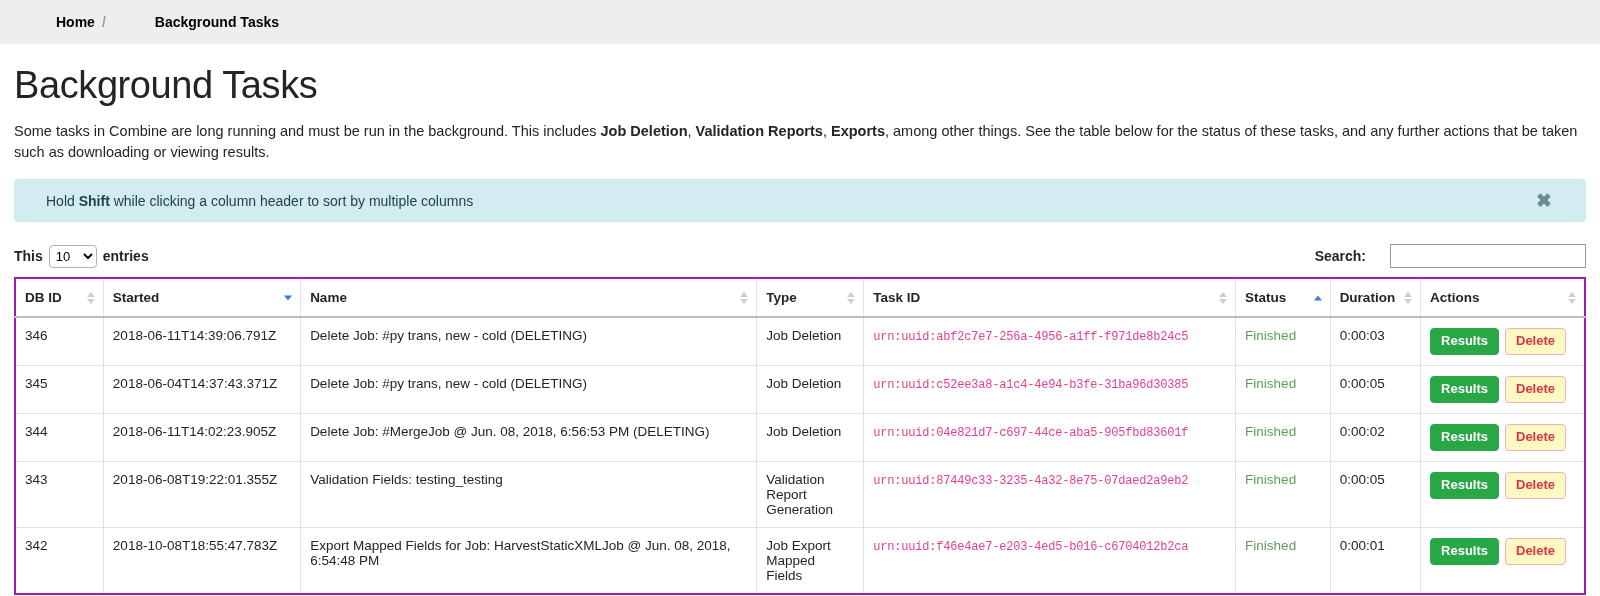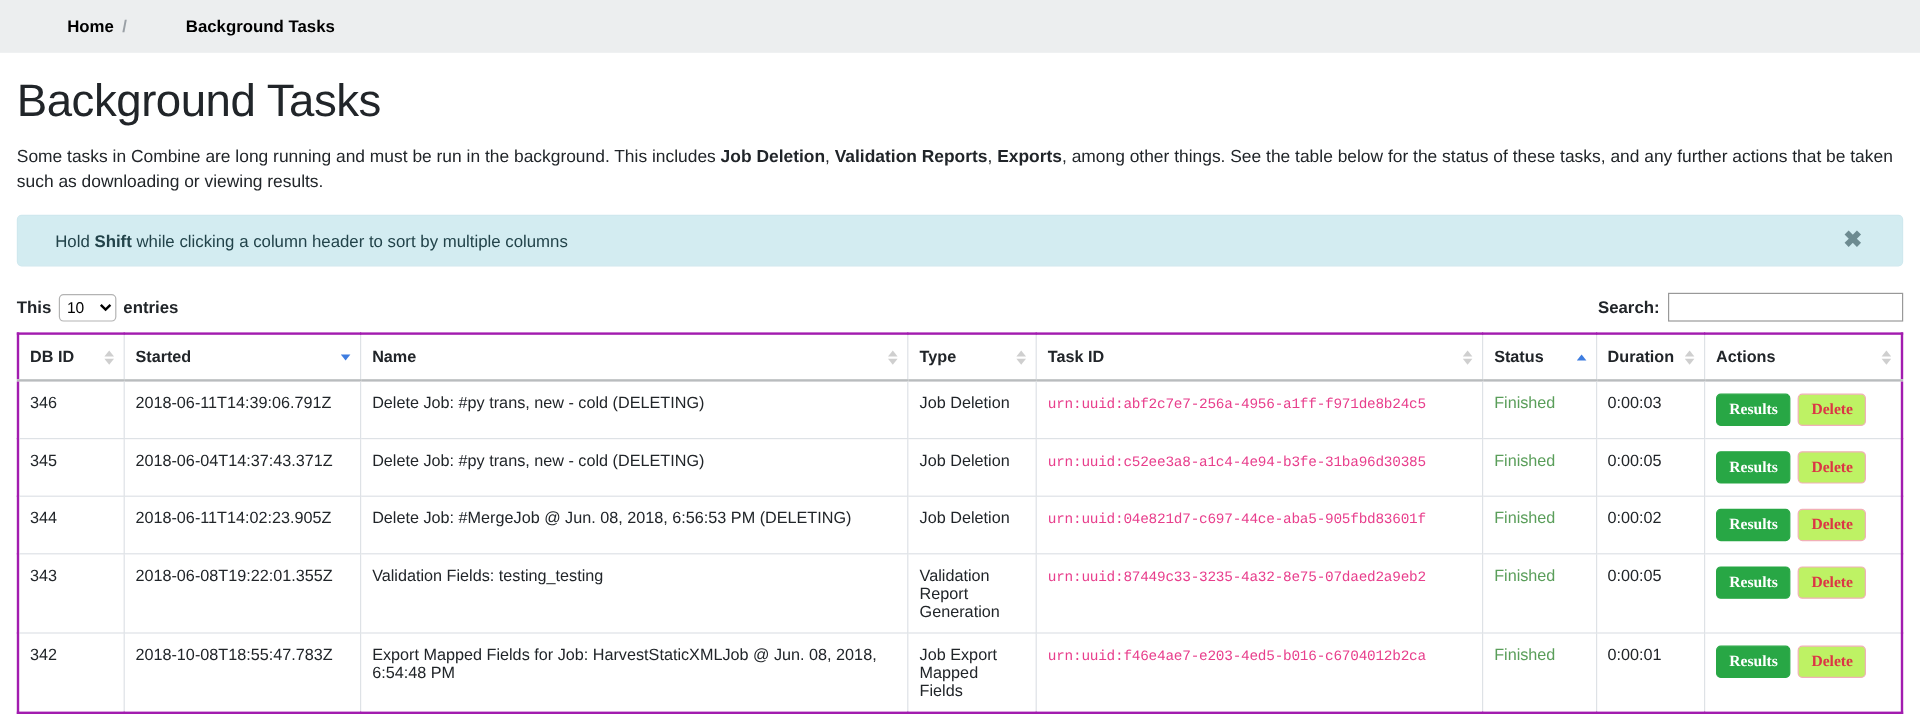--- a/index.html
+++ b/index.html
@@ -81,21 +81,21 @@
   .dt-length { display: flex; align-items: center; gap: 6px; font-weight: bold; }
   .dt-length select {
     font-family: "Liberation Sans", sans-serif;
     font-size: 13px;
     padding: 1px 2px;
     border: 1px solid #b3b3b3;
     border-radius: 4px;
     background: #fff;
     height: 23px;
   }
-  .dt-filter { display: flex; align-items: center; gap: 7px; font-weight: bold; }
+  .dt-filter { display: flex; align-items: center; gap: 24px; font-weight: bold; }
   .dt-filter input {
     width: 196px;
     height: 24px;
     border: 1px solid #999;
     padding: 2px 5px;
     font-family: "Liberation Sans", sans-serif;
     font-size: 13px;
     outline: none;
   }
 
@@ -162,31 +162,31 @@
   .taskid {
     font-family: "Liberation Mono", monospace;
     font-size: 12px;
     color: #e83e8c;
     letter-spacing: -0.2px;
   }
   .status-finished { color: #5a9e5a; }
 
   .btn {
     display: inline-block;
-    font-family: Liberation Serif, serif;
+    font-family: Liberation Sans, sans-serif;
     font-size: 13px;
     font-weight: bold;
     border-radius: 4px;
     padding: 4px 10px;
     cursor: pointer;
     line-height: 1.3;
     white-space: nowrap;
   }
   .btn-results { background: #28a745; border: 1px solid #28a745; color: #ffffff; }
-  .btn-delete  { background: #bef264; border: 1px solid #f1b0b7; color: #dc3545; margin-left: 6px; }
+  .btn-delete  { background: #fef9c3; border: 1px solid #f1b0b7; color: #dc3545; margin-left: 6px; }
 </style>
 </head>
 <body>
 
 <div class="breadcrumb-bar">
   <a class="crumb-link">Home</a>
   <span class="crumb-sep">/</span>
   <a class="crumb-link">Background Tasks</a>
 </div>
 

